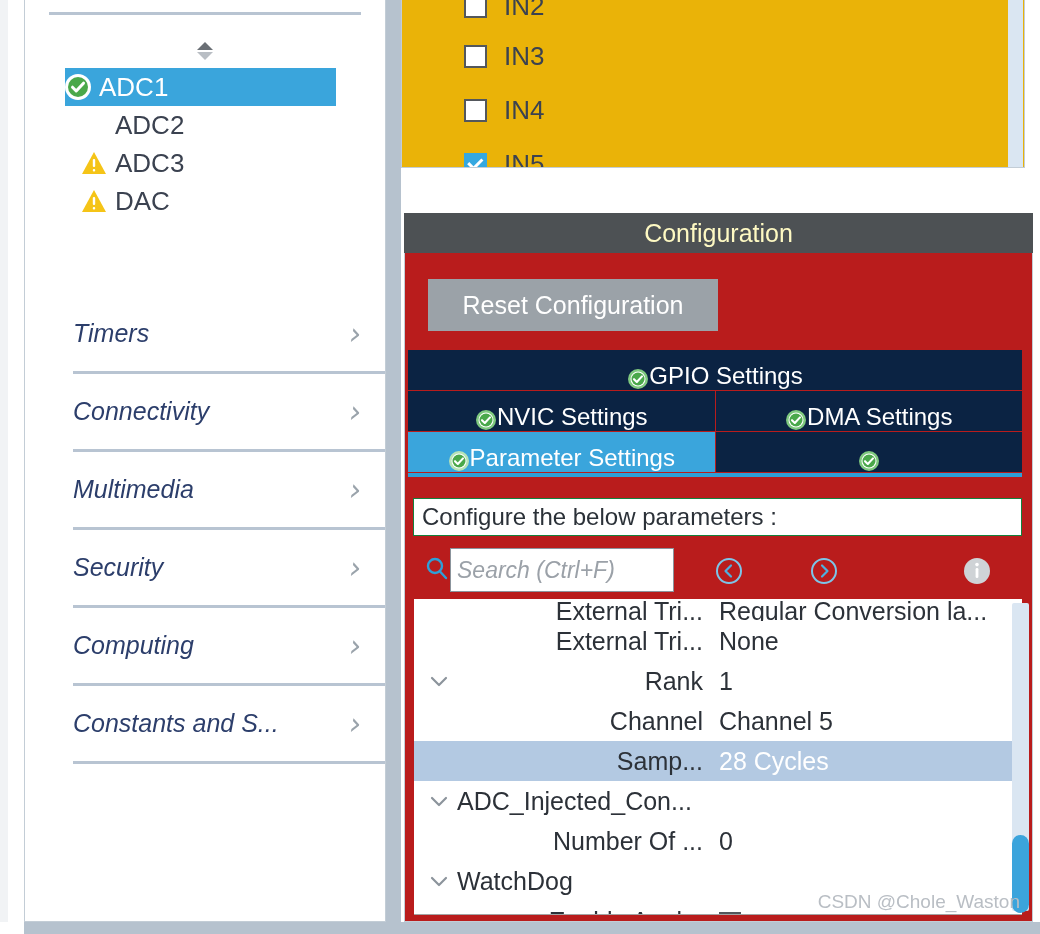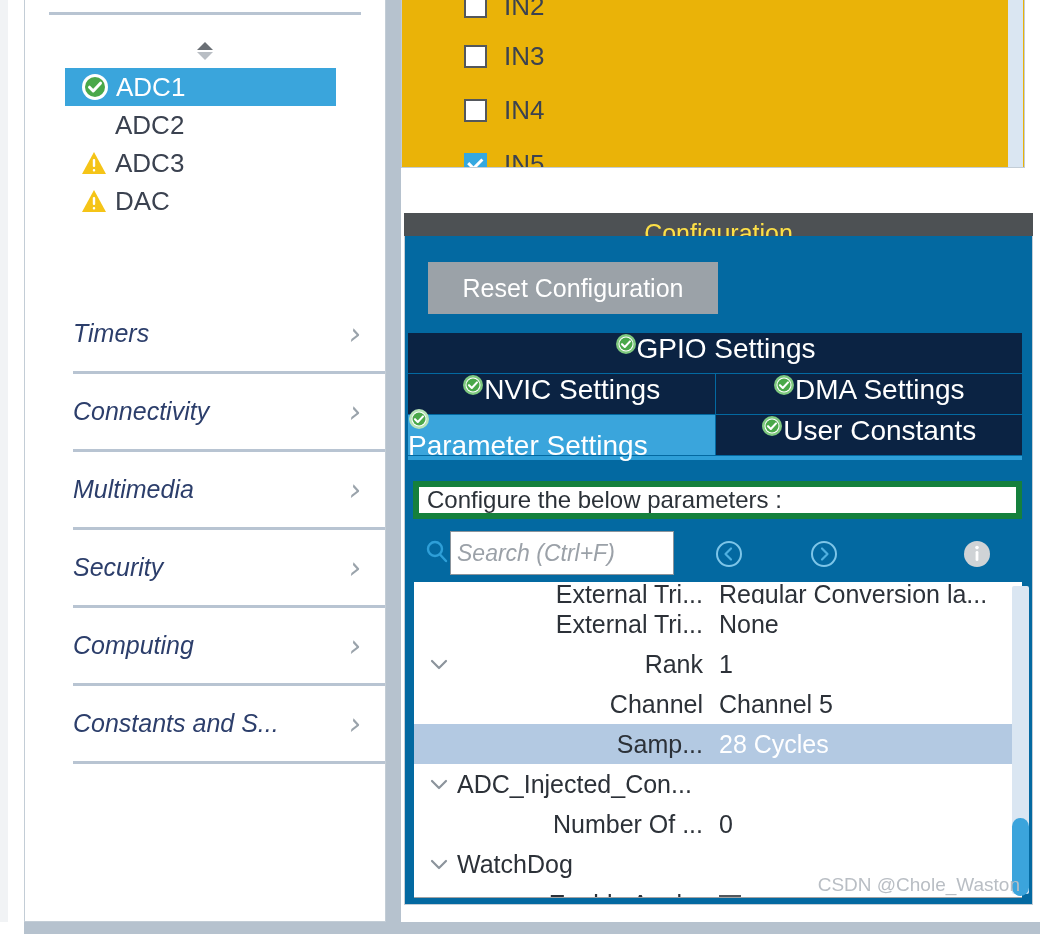--- a/index.html
+++ b/index.html
@@ -60,21 +60,21 @@
     padding-left: 8px;
     font-size: 26px;
     color: #3b4250;
     cursor: default;
   }
   .tree-item.selected {
     background: #3aa5dc;
     color: #ffffff;
     width: 271px;
     margin-left: -8px;
-    padding-left: 17px;
+    padding-left: 0;
   }
   .tree-item .ico { width: 34px; display: flex; align-items: center; flex: none; }
   .tree-item .lbl { white-space: nowrap; }
 
   .ok-badge {
     width: 26px; height: 26px; border-radius: 50%;
     background: #ffffff;
     display: flex; align-items: center; justify-content: center;
     position: relative;
   }
@@ -163,64 +163,64 @@
     transform: rotate(-45deg) translate(1px,-2px);
   }
 
   
   .config-sec {
     position: absolute; left: 0; top: 206px; width: 632px; height: 716px;
   }
   .config-title {
     position: absolute; left: 3px; top: 7px; width: 629px; height: 40px;
     background: #4d5154;
-    color: #fde047;
+    color: #fef9c3;
     font-size: 25px;
     display: flex; align-items: center; justify-content: center;
   }
   .config-body {
-    position: absolute; left: 3px; top: 30px; width: 629px; height: 669px;
-    background: #0369a1;
+    position: absolute; left: 3px; top: 47px; width: 629px; height: 669px;
+    background: #b91c1c;
     border: 1px solid #c3cdd6;
     border-top: none;
   }
 
   .reset-btn {
     position: absolute; left: 23px; top: 26px;
     width: 290px; height: 52px;
     background: #9ba2a8;
     color: #ffffff;
     font-size: 25px;
     border: none;
     font-family: "Liberation Sans", sans-serif;
     cursor: pointer;
   }
 
   
   .tabs { position: absolute; left: 3px; top: 97px; width: 614px; }
   .tab {
     background: #0b2343;
     color: #ffffff;
-    font-size: 28px;
+    font-size: 24px;
     height: 40px;
-    display: flex; align-items: flex-start; justify-content: center;
+    display: flex; align-items: flex-end; justify-content: center;
     cursor: pointer;
   }
-  .tab.active { background: #3aa5dc; flex-direction: column; }
+  .tab.active { background: #3aa5dc; }
   .tab-row { display: flex; gap: 1px; margin-top: 1px; }
   .tab-row > .tab { flex: 1; }
   .tab-underline {
     height: 4px; background: #2e9fd8; width: 614px; margin-top: 1px;
   }
   .chk-mini { width: 22px; height: 22px; flex: none; display:block; }
 
   
   .configure-bar {
     position: absolute; left: 8px; top: 245px; width: 609px; height: 38px;
-    border: 6px solid #15803d;
+    border: 1px solid #15803d;
     display: flex; align-items: center;
     padding-left: 8px;
     font-size: 24px;
     color: #2b3138;
     background: #ffffff;
   }
 
   
   .search-row {
     position: absolute; left: 8px; top: 292px; width: 609px; height: 52px;
@@ -486,21 +486,20 @@
               </svg>
               <span>Parameter Settings</span>
             </div>
             <div class="tab">
               <svg class="chk-mini" viewBox="0 0 22 22">
                 <circle cx="11" cy="11" r="10" fill="#7fc97f"></circle>
                 <circle cx="11" cy="11" r="7.5" fill="#ffffff"></circle>
                 <circle cx="11" cy="11" r="6.5" fill="#4aa84a"></circle>
                 <path d="M7 11.2 L9.8 14 L15 8.4" stroke="#ffffff" stroke-width="2.1" fill="none" stroke-linecap="round" stroke-linejoin="round"></path>
               </svg>
-              <span>User Constants</span>
             </div>
           </div>
 
           <div class="tab-underline"></div>
         </div>
 
         <div class="configure-bar">Configure the below parameters :</div>
 
         <div class="search-row">
           <span class="search-ico">

